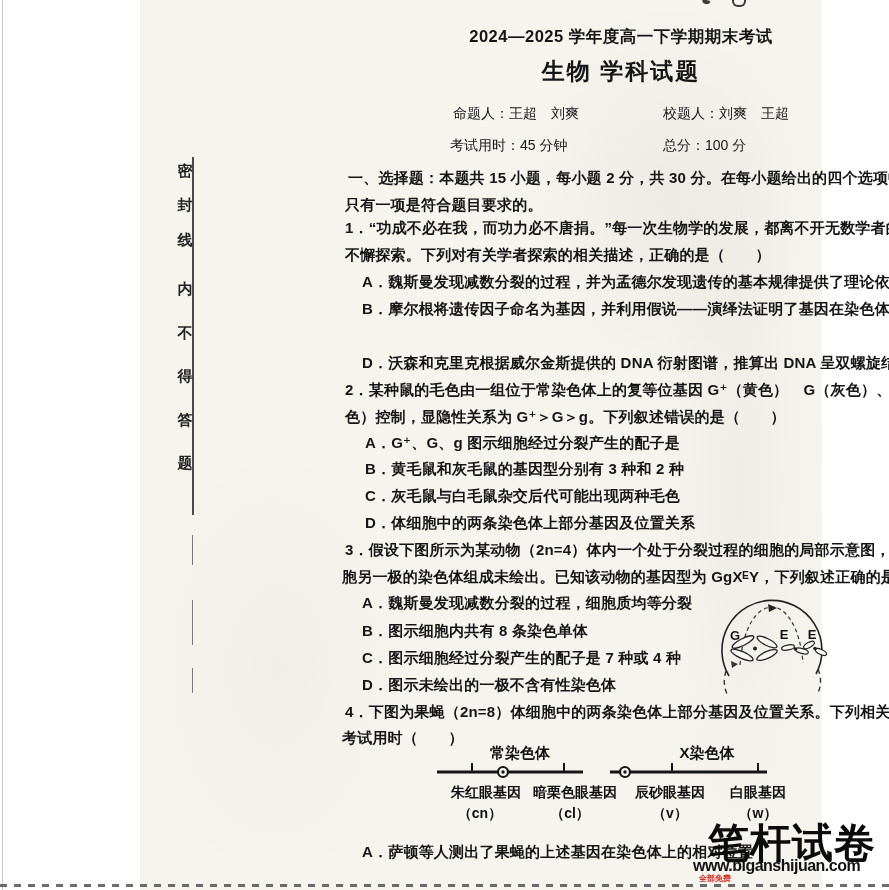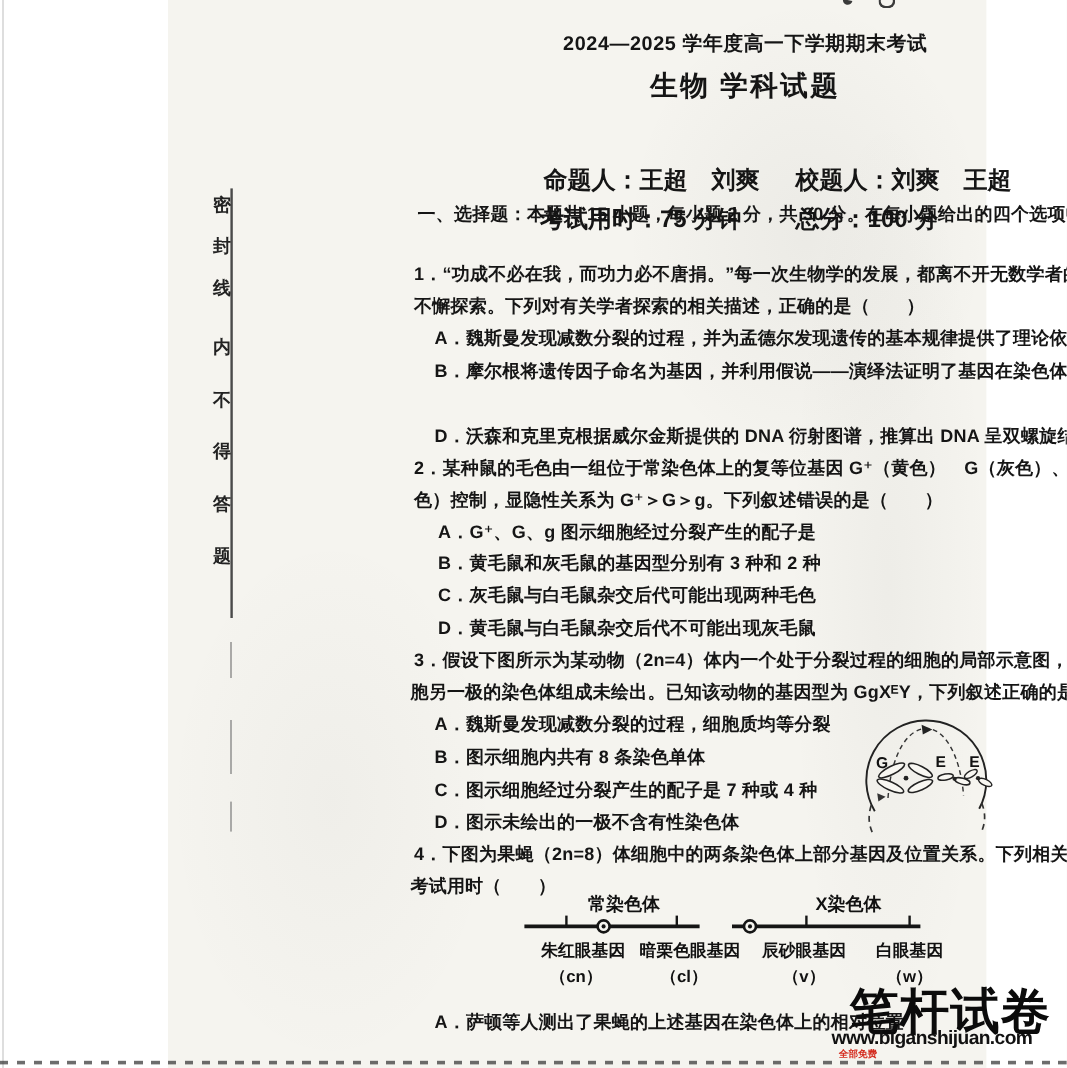--- a/index.html
+++ b/index.html
@@ -14,21 +14,21 @@
     background-color:#f5f4ef;
     background-image:
       radial-gradient(closest-side at 78% 22%, rgba(60,60,55,0.05), transparent),
       radial-gradient(closest-side at 88% 55%, rgba(60,60,55,0.04), transparent),
       radial-gradient(closest-side at 20% 75%, rgba(60,60,55,0.03), transparent);
   }
   .line{position:absolute;white-space:nowrap;font-size:15px;font-weight:600;letter-spacing:0.2px;}
   .bold{font-weight:700;}
   .title1{position:absolute;left:140px;top:26px;width:682px;text-align:center;font-size:16.5px;font-weight:700;letter-spacing:0.5px;}
   .title2{position:absolute;left:140px;top:56px;width:682px;text-align:center;font-size:23px;font-weight:700;letter-spacing:2px;}
-  .meta{position:absolute;white-space:nowrap;font-size:20px;font-weight:700;margin-top:32px;}
+  .meta{position:absolute;white-space:nowrap;font-size:14px;font-weight:400;}
   .sealchar{position:absolute;left:176px;width:18px;text-align:center;font-size:15px;font-weight:700;color:#222;}
   .sealline{position:absolute;left:192px;width:2px;background:#4a4a4a;}
   .sealdash{position:absolute;left:192px;width:1px;background:#7a7a7a;}
   .leftborder{position:absolute;left:2px;top:0;width:1px;height:890px;background:#c9c9c9;}
   .bottomedge{
     position:absolute;left:0;top:884px;width:889px;height:3px;opacity:0.75;
     background:repeating-linear-gradient(90deg,#3c3c3c 0 7px,transparent 7px 14px);
   }
   .artifact{position:absolute;background:#3a3a3a;}
   .wm-brand{position:absolute;left:708px;top:816px;font-size:41px;font-weight:700;letter-spacing:1px;color:#0b0b0b;}
@@ -41,37 +41,38 @@
 <body>
 
 <div class="leftborder"></div>
 
 <div class="page">
 
   <div class="title1">2024—2025 学年度高一下学期期末考试</div>
   <div class="title2">生物 学科试题</div>
   <div class="meta" style="left:313px;top:105px;">命题人：王超　刘爽</div>
   <div class="meta" style="left:523px;top:105px;">校题人：刘爽　王超</div>
-  <div class="meta" style="left:310px;top:137px;">考试用时：75 分钟</div>
+  <div class="meta" style="left:310px;top:137px;">考试用时：45 分钟</div>
   <div class="meta" style="left:523px;top:137px;">总分：100 分</div>
 
   <div class="line bold" style="left:208px;top:169px;">一、选择题：本题共 15 小题，每小题 2 分，共 30 分。在每小题给出的四个选项中，</div>
+  <div class="line bold" style="left:205px;top:196px;">只有一项是符合题目要求的。</div>
 
   <div class="line" style="left:205px;top:219px;">1．“功成不必在我，而功力必不唐捐。”每一次生物学的发展，都离不开无数学者的</div>
   <div class="line" style="left:205px;top:246px;">不懈探索。下列对有关学者探索的相关描述，正确的是（　　）</div>
   <div class="line" style="left:222px;top:273px;">A．魏斯曼发现减数分裂的过程，并为孟德尔发现遗传的基本规律提供了理论依据</div>
   <div class="line" style="left:222px;top:300px;">B．摩尔根将遗传因子命名为基因，并利用假说——演绎法证明了基因在染色体上</div>
   <div class="line" style="left:222px;top:354px;">D．沃森和克里克根据威尔金斯提供的 DNA 衍射图谱，推算出 DNA 呈双螺旋结构</div>
 
   <div class="line" style="left:205px;top:381px;">2．某种鼠的毛色由一组位于常染色体上的复等位基因 G⁺（黄色）　G（灰色）、g（白</div>
   <div class="line" style="left:205px;top:408px;">色）控制，显隐性关系为 G⁺＞G＞g。下列叙述错误的是（　　）</div>
   <div class="line" style="left:225px;top:434px;">A．G⁺、G、g 图示细胞经过分裂产生的配子是</div>
   <div class="line" style="left:225px;top:460px;">B．黄毛鼠和灰毛鼠的基因型分别有 3 种和 2 种</div>
   <div class="line" style="left:225px;top:487px;">C．灰毛鼠与白毛鼠杂交后代可能出现两种毛色</div>
-  <div class="line" style="left:225px;top:514px;">D．黄毛鼠与白毛鼠杂交后代不可能出现灰毛鼠</div>
+  <div class="line" style="left:225px;top:514px;">D．体细胞中的两条染色体上部分基因及位置关系</div>
 
   <div class="line" style="left:205px;top:541px;">3．假设下图所示为某动物（2n=4）体内一个处于分裂过程的细胞的局部示意图，该细</div>
   <div class="line" style="left:202px;top:568px;">胞另一极的染色体组成未绘出。已知该动物的基因型为 GgXᴱY，下列叙述正确的是（　）</div>
   <div class="line" style="left:222px;top:594px;">A．魏斯曼发现减数分裂的过程，细胞质均等分裂</div>
   <div class="line" style="left:222px;top:622px;">B．图示细胞内共有 8 条染色单体</div>
   <div class="line" style="left:222px;top:649px;">C．图示细胞经过分裂产生的配子是 7 种或 4 种</div>
   <div class="line" style="left:222px;top:676px;">D．图示未绘出的一极不含有性染色体</div>
 
   <svg style="left:570px;top:575px;" width="135" height="122" viewBox="0 0 135 122">
 

